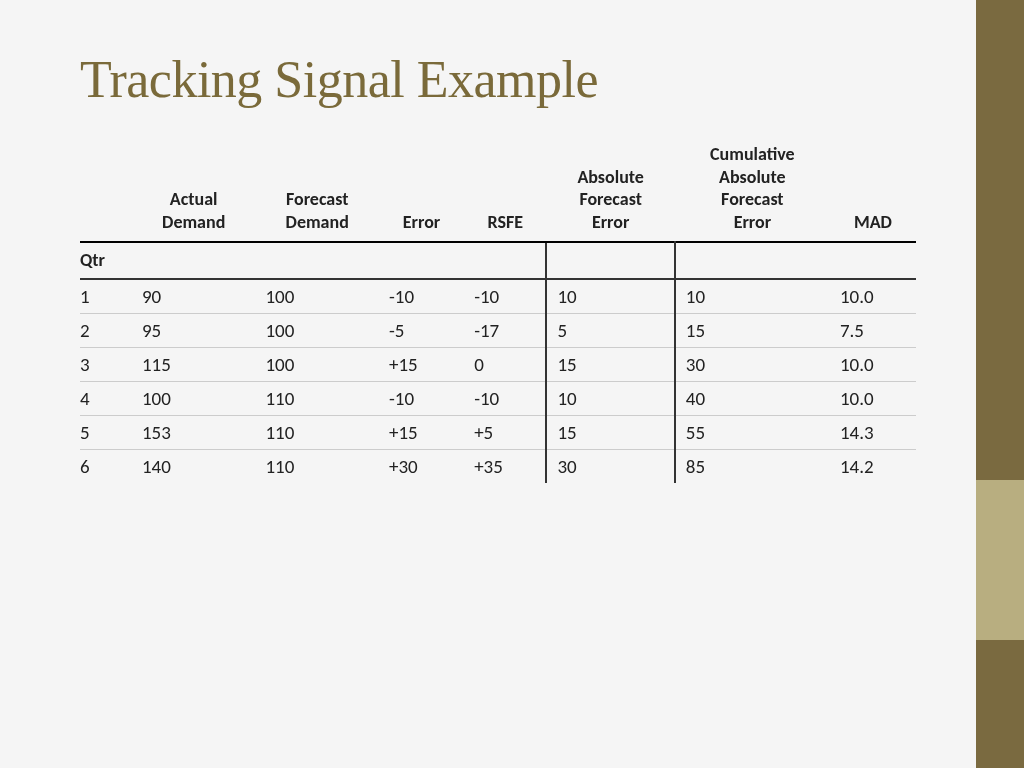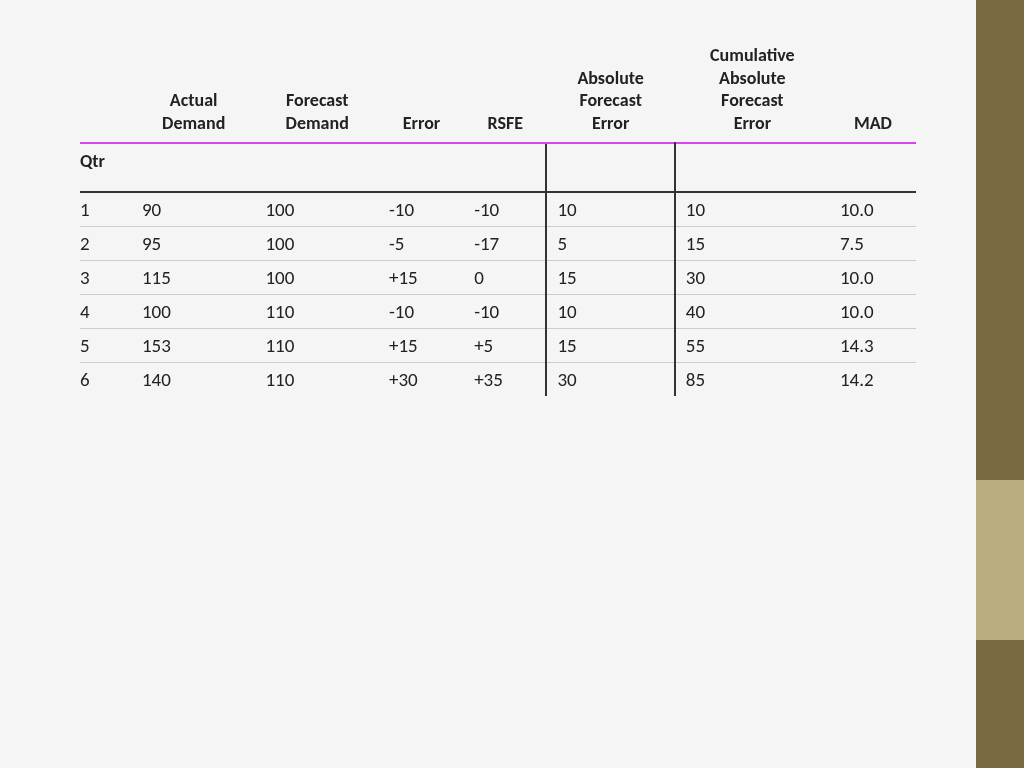--- a/index.html
+++ b/index.html
@@ -77,24 +77,24 @@
     thead tr th.col-qtr {
       text-align: left;
       padding-left: 0;
     }
 
     .header-row-top th {
       border: none;
     }
 
     .header-divider th {
-      border-top: 2px solid #d946ef;
+      border-top: 2px solid #000000;
       border-bottom: 2px solid #333;
       padding-top: 6px;
-      padding-bottom: 18px;
+      padding-bottom: 6px;
     }
 
     .col-afe-border {
       border-left: 2px solid #333;
       border-right: 2px solid #333;
     }
 
     tbody tr td {
       text-align: left;
       padding: 5px 10px;
@@ -109,20 +109,21 @@
 
     tbody tr td.col-afe-border {
       border-left: 2px solid #333;
       border-right: 2px solid #333;
     }
   </style>
 </head>
 <body>
 
 <div class="main-content">
+  <h1 class="title">Tracking Signal Example</h1>
 
   <div class="table-wrapper">
     <table>
       <thead>
         <tr class="header-row-top">
           <th class="col-qtr"></th>
           <th>
             Actual<br>Demand
           </th>
           <th>

